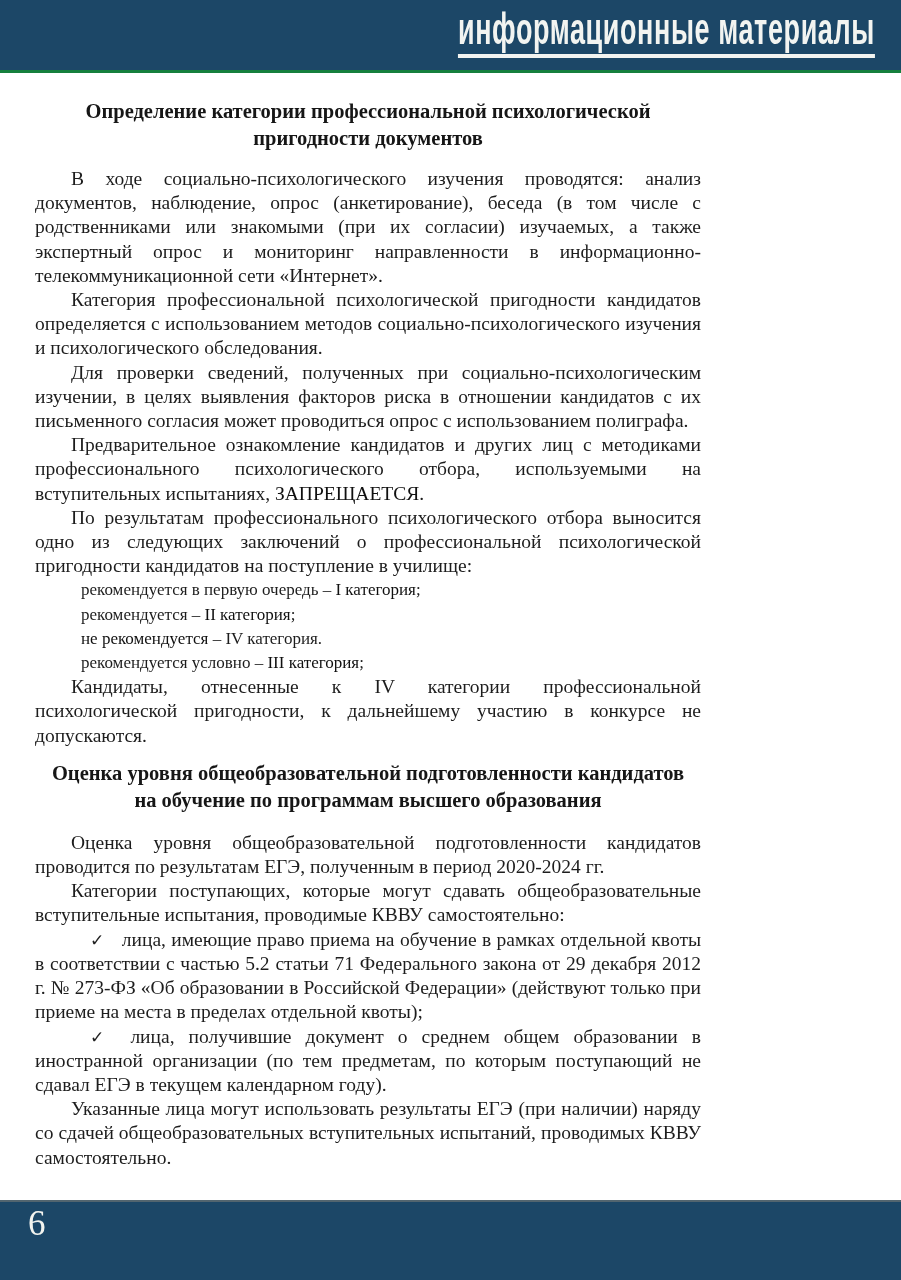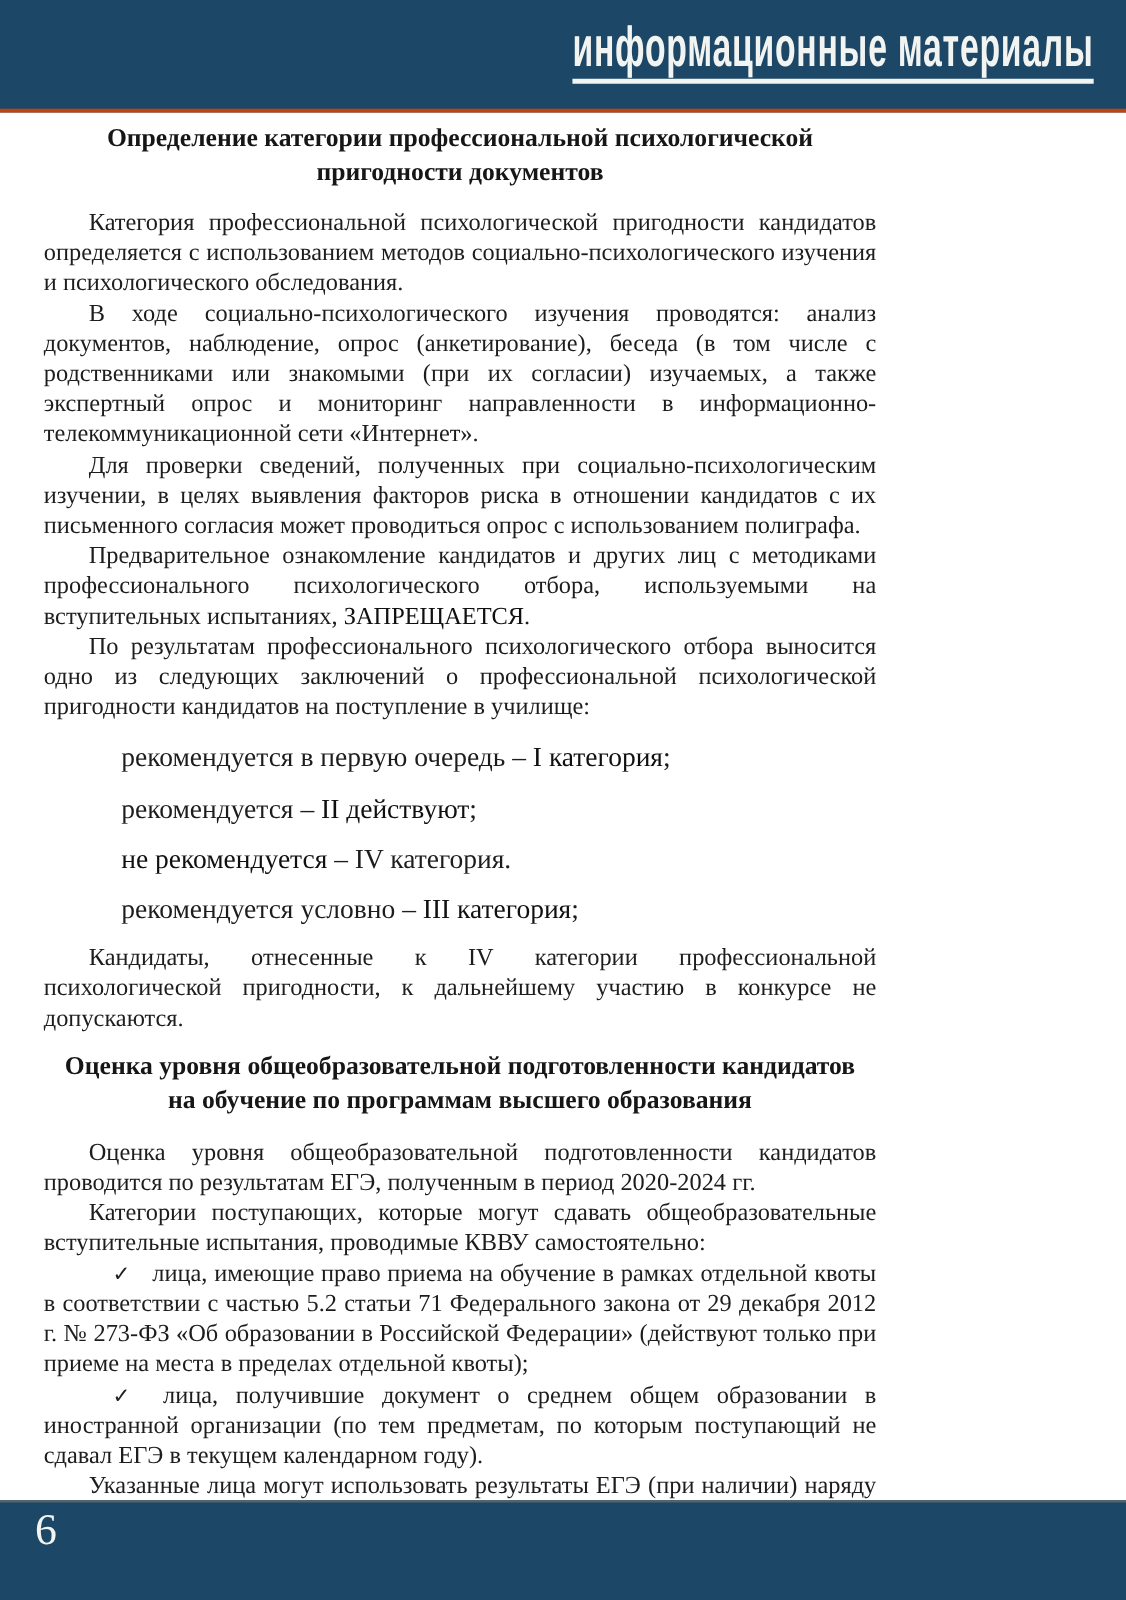--- a/index.html
+++ b/index.html
@@ -4,23 +4,23 @@
 <style>
   html,body { margin:0; padding:0; background:#ffffff; }
   .page {
     position:relative; width:901px; height:1280px;
     background:#ffffff; overflow:hidden;
     font-family:"Liberation Serif","DejaVu Serif",serif;
     color:#1d1d1d;
   }
   
   .header-band {
-    position:absolute; top:0; left:0; width:901px; height:90px;
+    position:absolute; top:0; left:0; width:901px; height:73px;
     background:#1c4767;
-    border-bottom:3px solid #c2410c;
+    border-bottom:3px solid #15803d;
     display:flex; align-items:center; justify-content:flex-end;
     box-sizing:border-box; padding-right:26px;padding-left:32px;
   }
   .header-title {
     display:inline-block;
     font-family:"Liberation Sans","DejaVu Sans",sans-serif;
     font-weight:700; font-size:45px; line-height:1;
     color:#f2f4f1; white-space:nowrap;
     letter-spacing:1px;
     transform:scaleX(0.60); transform-origin:100% 50%;
@@ -35,22 +35,22 @@
   h1.doc-heading {
     margin:0 0 15px 0; text-align:center;
     font-size:20.5px; line-height:27px; font-weight:700; color:#161616;
   }
   h1.doc-heading.second { margin-top:12px; margin-bottom:17px; }
   p.para {
     margin:0; text-indent:36px; text-align:justify;
     font-size:19.5px; line-height:24.2px;
   }
   p.cat {
-    margin:16px; text-indent:46px; text-align:left;
-    font-size:22px; line-height:24.2px;
+    margin:0; text-indent:46px; text-align:left;
+    font-size:17px; line-height:24.2px;
   }
   p.check { text-indent:55px; }
   b { font-weight:400; color:#101010; }
   .tick {
     font-family:"DejaVu Sans",sans-serif;
     font-size:17px; margin-right:17px; color:#222;
   }
   
   .footer-band {
     position:absolute; left:0; bottom:0; width:901px; height:80px;
@@ -69,30 +69,30 @@
 <div class="page">
 
   <div class="header-band">
     <span class="header-title">информационные материалы</span>
   </div>
 
   <div class="content">
 
     <h1 class="doc-heading"><span>Определение категории профессиональной психологической</span><br><span>пригодности документов</span></h1>
 
+    <p class="para">В ходе социально-психологического изучения проводятся: анализ документов, наблюдение, опрос (анкетирование), беседа (в том числе с родственниками или знакомыми (при их согласии) изучаемых, а также экспертный опрос и мониторинг направленности в информационно-телекоммуникационной сети «Интернет».</p>
     <p class="para">Категория профессиональной психологической пригодности кандидатов определяется с использованием методов социально-психологического изучения и психологического обследования.</p>
-    <p class="para">В ходе социально-психологического изучения проводятся: анализ документов, наблюдение, опрос (анкетирование), беседа (в том числе с родственниками или знакомыми (при их согласии) изучаемых, а также экспертный опрос и мониторинг направленности в информационно-телекоммуникационной сети «Интернет».</p>
     <p class="para">Для проверки сведений, полученных при социально-психологическим изучении, в целях выявления факторов риска в отношении кандидатов с их письменного согласия может проводиться опрос с использованием полиграфа.</p>
 
     <p class="para"><span>Предварительное ознакомление кандидатов и других лиц с методиками профессионального психологического отбора, используемыми на вступительных испытаниях, </span><b>ЗАПРЕЩАЕТСЯ</b><span>.</span></p>
 
     <p class="para">По результатам профессионального психологического отбора выносится одно из следующих заключений о профессиональной психологической пригодности кандидатов на поступление в училище:</p>
 
     <p class="cat"><span>рекомендуется в первую очередь – </span><b>I категория</b><span>;</span></p>
-    <p class="cat"><span>рекомендуется – </span><b>II действуют</b><span>;</span></p>
+    <p class="cat"><span>рекомендуется – </span><b>II категория</b><span>;</span></p>
     <p class="cat"><span></span><b>не рекомендуется</b><span> – IV категория.</span></p>
     <p class="cat"><span>рекомендуется условно – </span><b>III категория</b><span>;</span></p>
 
     <p class="para">Кандидаты, отнесенные к IV категории профессиональной психологической пригодности, к дальнейшему участию в конкурсе не допускаются.</p>
 
     <h1 class="doc-heading second"><span>Оценка уровня общеобразовательной подготовленности кандидатов</span><br><span>на обучение по программам высшего образования</span></h1>
 
     <p class="para">Оценка уровня общеобразовательной подготовленности кандидатов проводится по результатам ЕГЭ, полученным в период 2020-2024 гг.</p>
     <p class="para">Категории поступающих, которые могут сдавать общеобразовательные вступительные испытания, проводимые КВВУ самостоятельно:</p>
 

